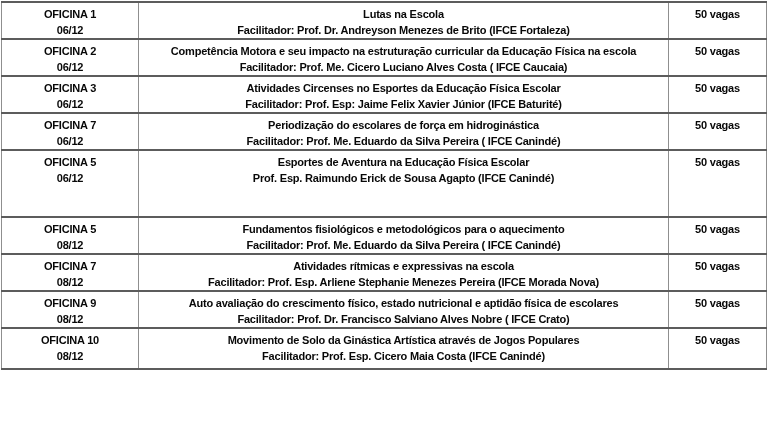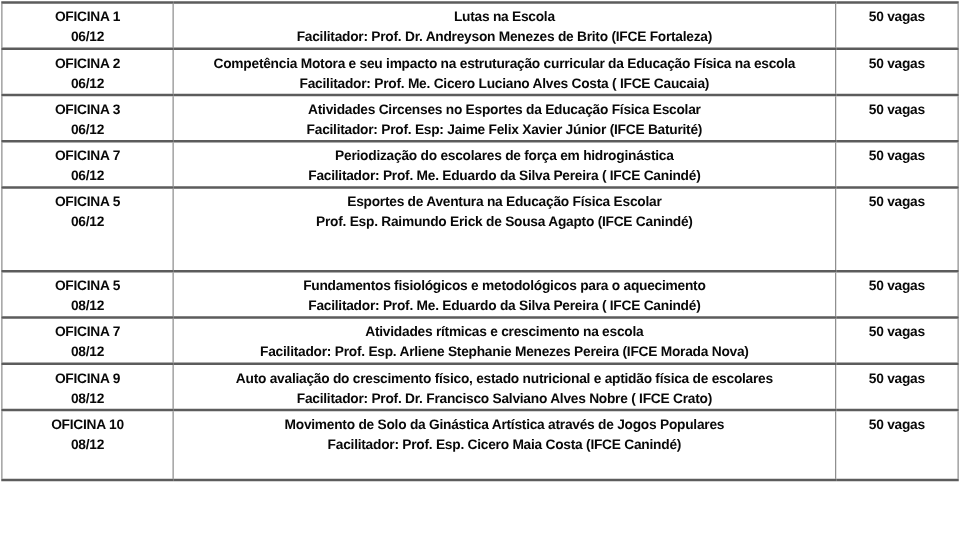--- a/index.html
+++ b/index.html
@@ -36,21 +36,21 @@
   }
   td.desc-cell { padding: 3px 8px 0 8px; }
   
   tr.rh36 { height: 36px; }
   tr.rh51 { height: 33px; }
   tr.rh39 { height: 21px; }
   tr.rh52 { height: 67px; }
   tr.rh37 { height: 37px; }
   tr.rh38 { height: 26px; }
   tr.rh40 { height: 32px; }
-  tr.rh59 { height: 56px; }
+  tr.rh59 { height: 41px; }
 </style>
 </head>
 <body>
 
 <table class="workshops">
   <colgroup>
     <col class="c-oficina">
     <col class="c-desc">
     <col class="c-vagas">
   </colgroup>
@@ -120,21 +120,21 @@
         <div>Facilitador: Prof. Me. Eduardo da Silva Pereira ( IFCE Canindé)</div>
       </td>
       <td>50 vagas</td>
     </tr>
     <tr class="rh38">
       <td>
         <div>OFICINA 7</div>
         <div>08/12</div>
       </td>
       <td class="desc-cell">
-        <div>Atividades rítmicas e crescimento na escola</div>
+        <div>Atividades rítmicas e expressivas na escola</div>
         <div>Facilitador: Prof. Esp. Arliene Stephanie Menezes Pereira (IFCE Morada Nova)</div>
       </td>
       <td>50 vagas</td>
     </tr>
     <tr class="rh40">
       <td>
         <div>OFICINA 9</div>
         <div>08/12</div>
       </td>
       <td class="desc-cell">

